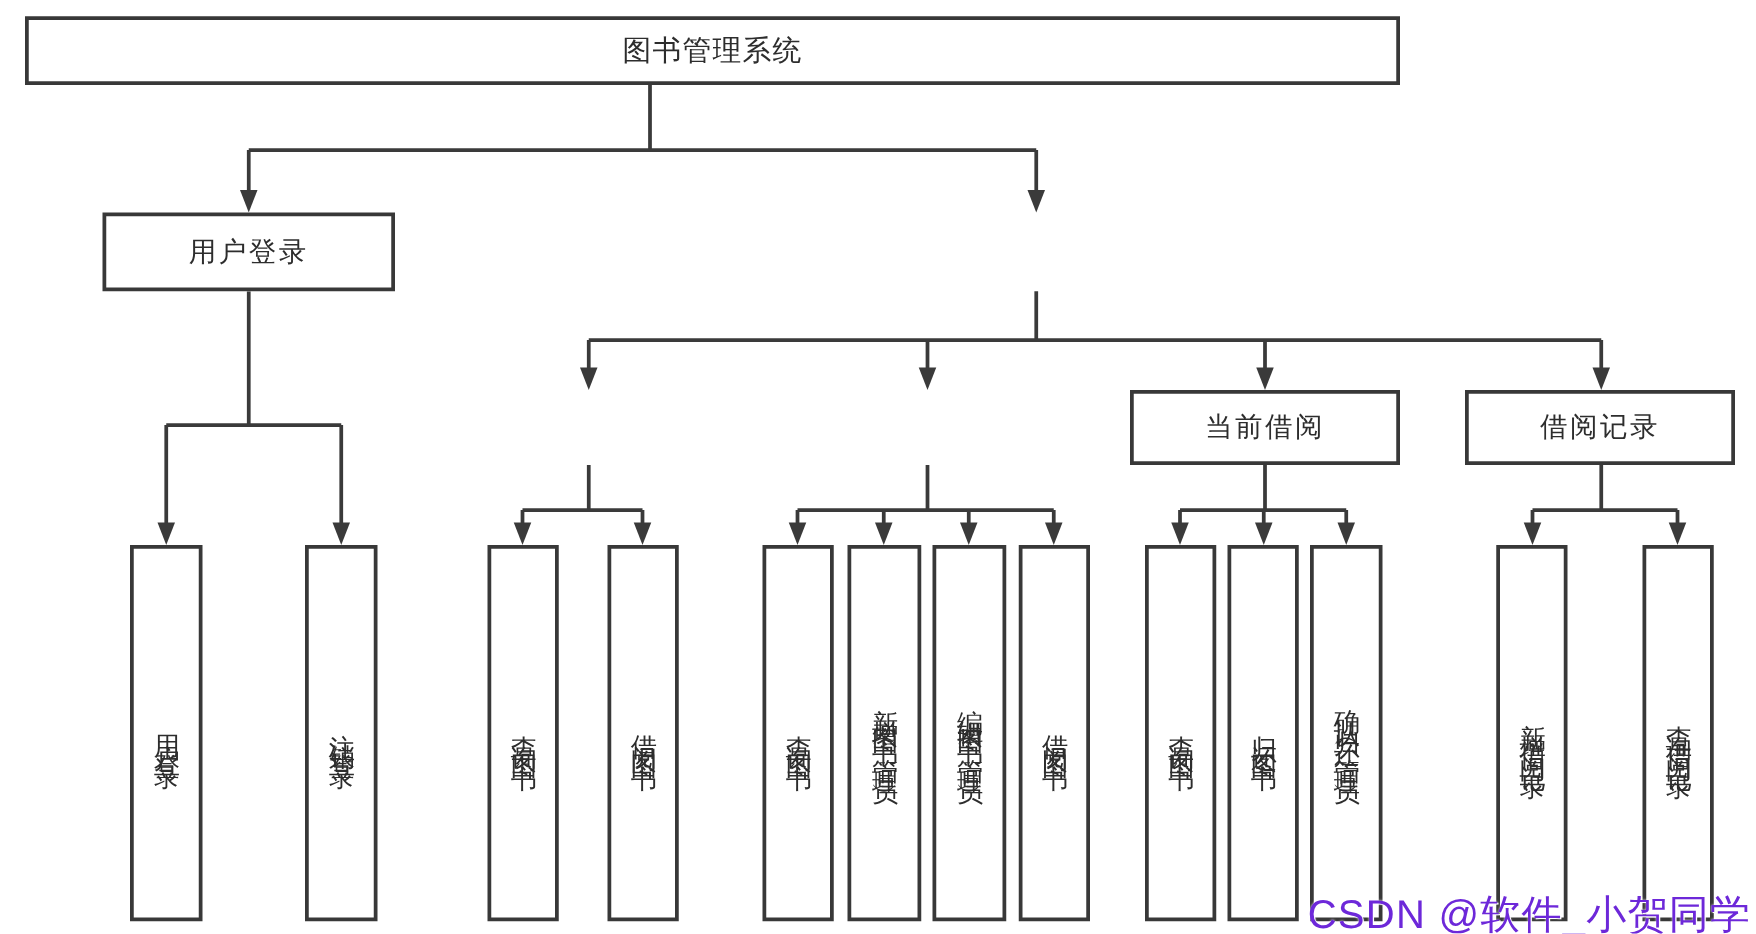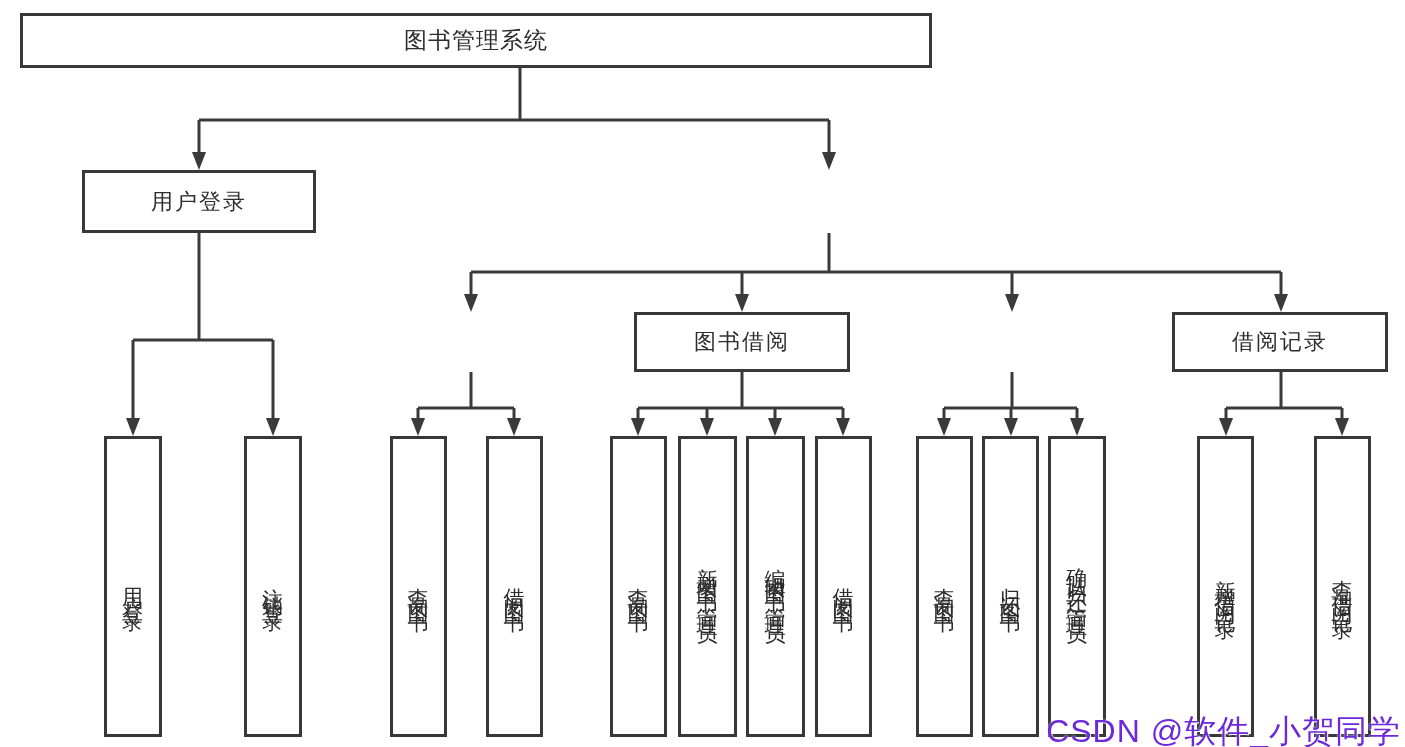--- a/index.html
+++ b/index.html
@@ -115,30 +115,30 @@
     <g>
       <path class="wire" d="M1281,372 L1281,408"></path>
       <path class="wire" d="M1226,408 L1342,408"></path>
       <path class="wire" d="M1226,408 L1226,420"></path>
       <polygon class="head" points="1219,418 1233,418 1226,436"></polygon>
       <path class="wire" d="M1342,408 L1342,420"></path>
       <polygon class="head" points="1335,418 1349,418 1342,436"></polygon>
     </g>
   </svg>
 
-  <div class="box" style="left:20px;top:13px;width:912px;height:55px;">
+  <div class="box" style="left:20px;top:13px;width:1100px;height:55px;">
     <span class="root-label">图书管理系统</span>
   </div>
 
   <div class="box" style="left:82px;top:170px;width:234px;height:63px;">
     <span class="h-label">用户登录</span>
   </div>
 
-  <div class="box" style="left:634px;top:312px;width:216px;height:60px;">
-    <span class="h-label">图书借阅</span>
+  <div class="box" style="left:904px;top:312px;width:216px;height:60px;">
+    <span class="h-label">当前借阅</span>
   </div>
   <div class="box" style="left:1172px;top:312px;width:216px;height:60px;">
     <span class="h-label">借阅记录</span>
   </div>
 
   <div class="box leaf" style="left:104px;top:436px;width:58px;height:301px;">
     <span class="v-label">用户登录</span>
   </div>
   <div class="box leaf" style="left:244px;top:436px;width:58px;height:301px;">
     <span class="v-label">注销登录</span>

